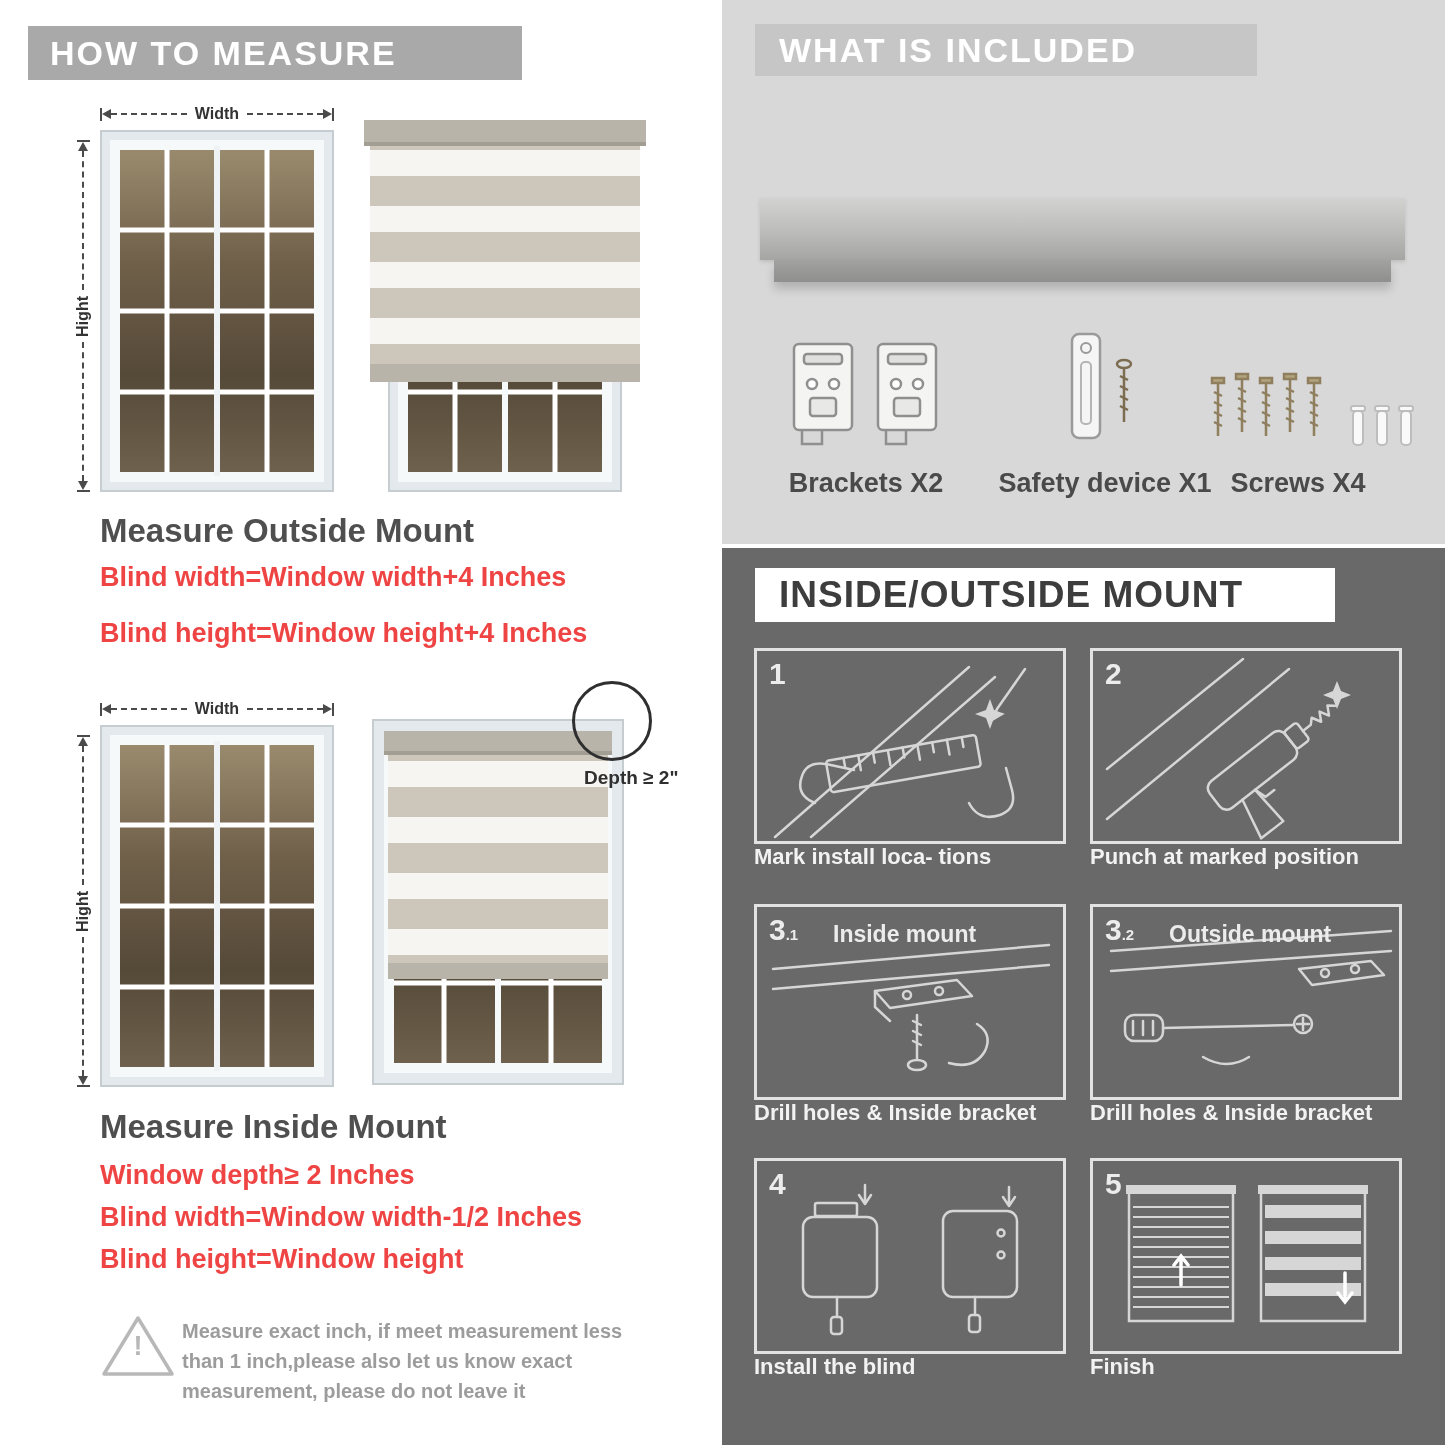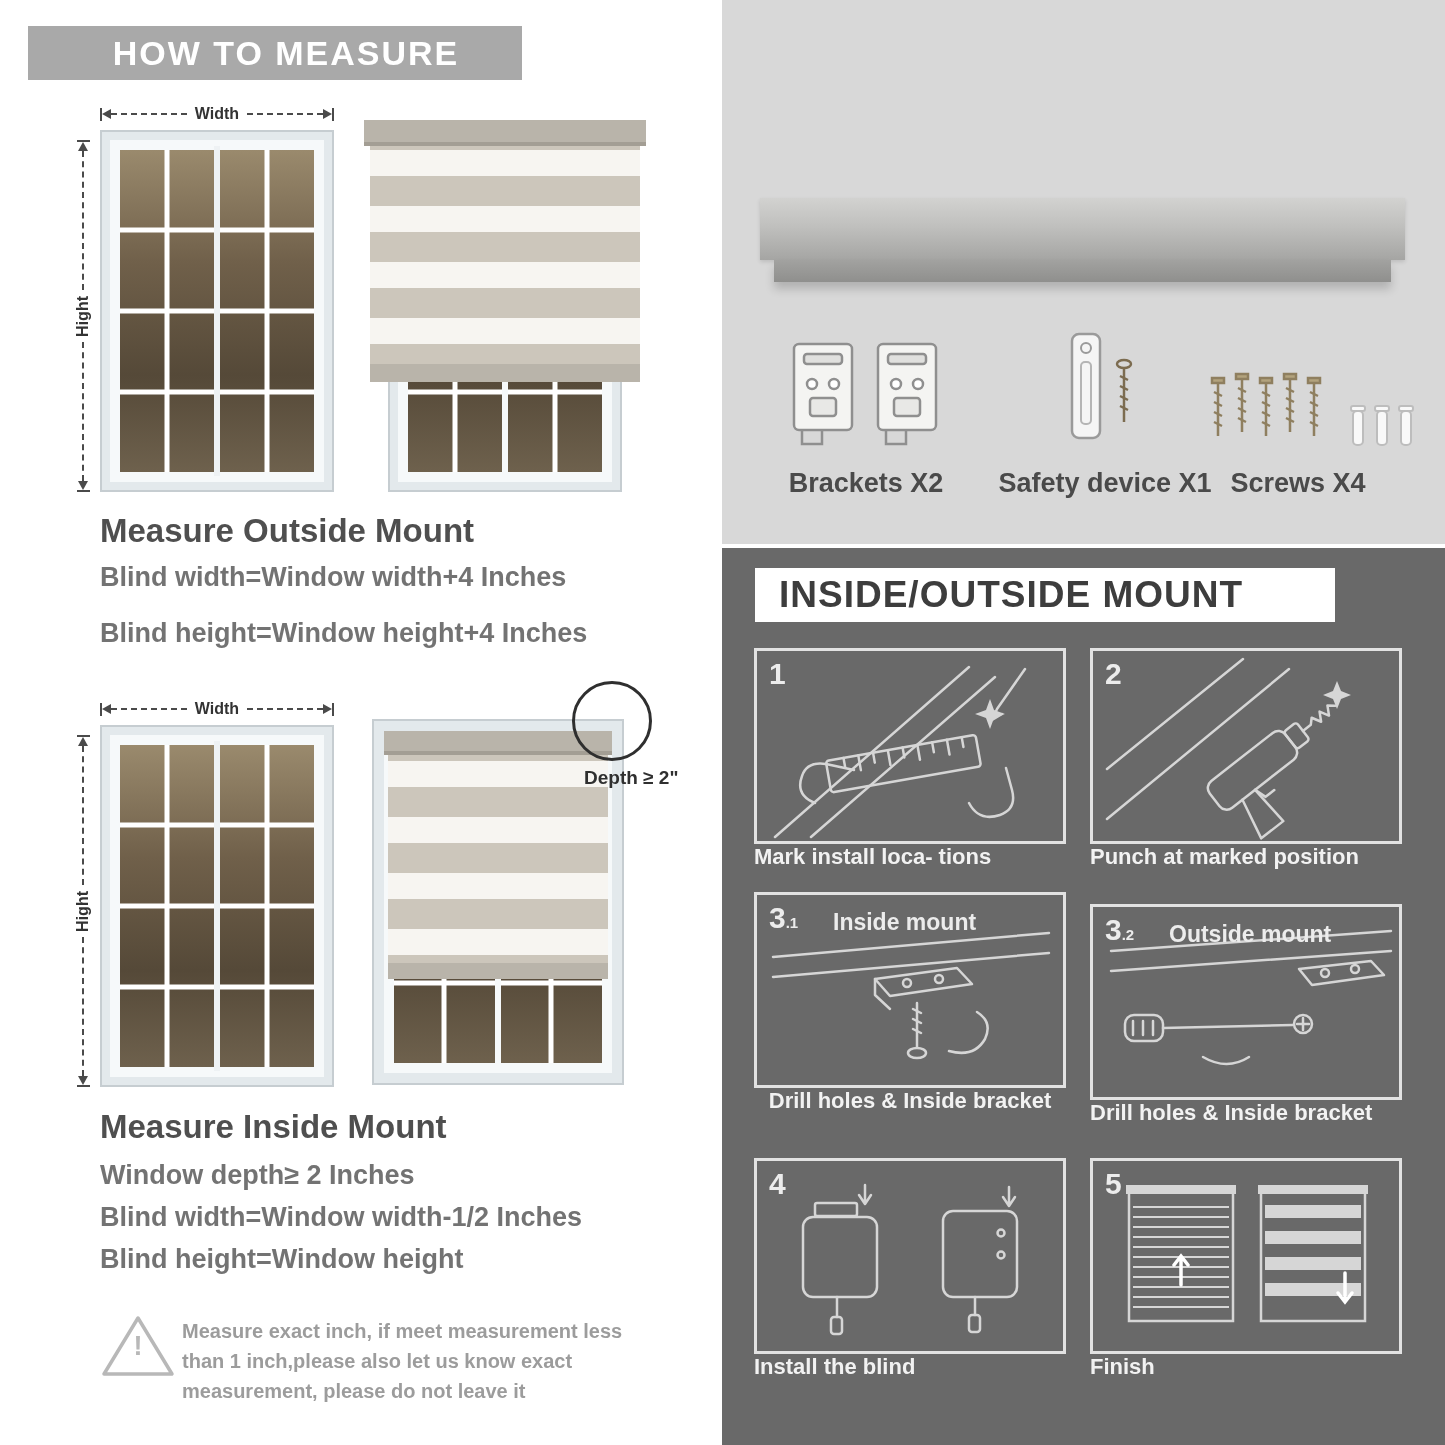--- a/index.html
+++ b/index.html
@@ -3,26 +3,26 @@
 <meta charset="utf-8">
 <style>
   html,body{margin:0;padding:0;}
   body{
     width:1445px;height:1445px;position:relative;overflow:hidden;background:#fff;
     font-family:"Liberation Sans","DejaVu Sans",sans-serif;
   }
   .abs{position:absolute;}
 
   
-  .banner{display:flex;align-items:center;font-weight:bold;color:#fff;justify-content:center;}
+  .banner{display:flex;align-items:center;font-weight:bold;color:#fff;}
   .banner-left{left:28px;top:26px;width:472px;height:54px;background:#a9a9a9;font-size:34px;padding-left:22px;letter-spacing:2px;}
   .banner-incl{left:33px;top:24px;width:478px;height:52px;background:#c6c6c6;font-size:34px;padding-left:24px;letter-spacing:2px;}
   .banner-mount{left:33px;top:20px;width:556px;height:54px;background:#ffffff;color:#3d3d3d;font-size:37px;padding-left:24px;letter-spacing:1px;font-weight:bold;display:flex;align-items:center;}
   .h-sec{font-size:33px;font-weight:bold;color:#4f4f4f;}
-  .formula{font-size:27px;font-weight:bold;color:#737373;}
+  .formula{font-size:27px;font-weight:bold;color:#ef4444;}
 
   
   .harrow{display:flex;align-items:center;}
   .harrow .dash{flex:1;border-top:2px dashed #4a4a4a;height:0;}
   .harrow .tick{width:2px;height:13px;background:#4a4a4a;}
   .harrow .ah-l{width:0;height:0;border-top:5px solid transparent;border-bottom:5px solid transparent;border-right:9px solid #4a4a4a;}
   .harrow .ah-r{width:0;height:0;border-top:5px solid transparent;border-bottom:5px solid transparent;border-left:9px solid #4a4a4a;}
   .harrow .lbl{font-size:16px;font-weight:bold;color:#333;margin:0 8px;}
   .varrow{display:flex;flex-direction:column;align-items:center;}
   .varrow .vdash{flex:1;border-left:2px dashed #4a4a4a;width:0;}
@@ -208,20 +208,23 @@
 
 <div class="abs" style="left:100px;top:1312px;width:76px;height:72px;">
   <svg width="76" height="70" viewBox="0 0 76 70">
     <path d="M38,6 L72,62 H4 Z" fill="none" stroke="#b8b8b8" stroke-width="3.5" stroke-linejoin="round"></path>
   </svg>
   <span class="warn-bang">!</span>
 </div>
 <div class="abs note-text" style="left:182px;top:1316px;">Measure exact inch, if meet measurement less than 1 inch,please also let us know exact measurement, please do not leave it</div>
 
 <div class="abs right-top">
+  <div class="abs banner banner-incl">
+    <span>WHAT IS INCLUDED</span>
+  </div>
 
   <div class="abs headrail"></div>
   <div class="abs headrail-lip"></div>
 
   <svg class="abs" style="left:66px;top:336px;" width="160" height="122" viewBox="0 0 160 122">
     <g stroke="#8f8f8f" stroke-width="2.5" fill="#f4f4f2">
       <rect x="6" y="8" width="58" height="86" rx="5"></rect>
       <rect x="90" y="8" width="58" height="86" rx="5"></rect>
       <rect x="16" y="18" width="38" height="10" rx="3" fill="#e0e0de"></rect>
       <rect x="100" y="18" width="38" height="10" rx="3" fill="#e0e0de"></rect>
@@ -336,21 +339,21 @@
             <path d="M132,132 l-9,42 h28 l-3,-42"></path>
             <path d="M148,132 l4,12 h11"></path>
           </g>
         </g>
         <path d="M244,30 l4,10 10,4 -10,4 -4,10 -4,-10 -10,-4 10,-4 z" fill="#d6d6d6"></path>
       </svg>
     </div>
     <div class="step-caption">Punch at  marked position</div>
   </div>
 
-  <div class="abs panel" style="left:32px;top:344px;text-align:center;">
+  <div class="abs panel" style="left:32px;top:356px;">
     <div class="panel-box">
       <span class="step-num"><span>3</span><span class="sub">.1</span></span>
       <span class="step-title">Inside mount</span>
       <svg viewBox="0 0 306 190">
         <g stroke="#d6d6d6" fill="none" stroke-width="2.5" stroke-linecap="round" stroke-linejoin="round">
           <path d="M16,62 L292,38"></path>
             <path d="M16,82 L292,58"></path>
           <path d="M118,84 l82,-11 15,16 -82,12 z"></path>
           <path d="M118,84 v16 l15,14"></path>
           <circle cx="150" cy="88" r="4"></circle>

